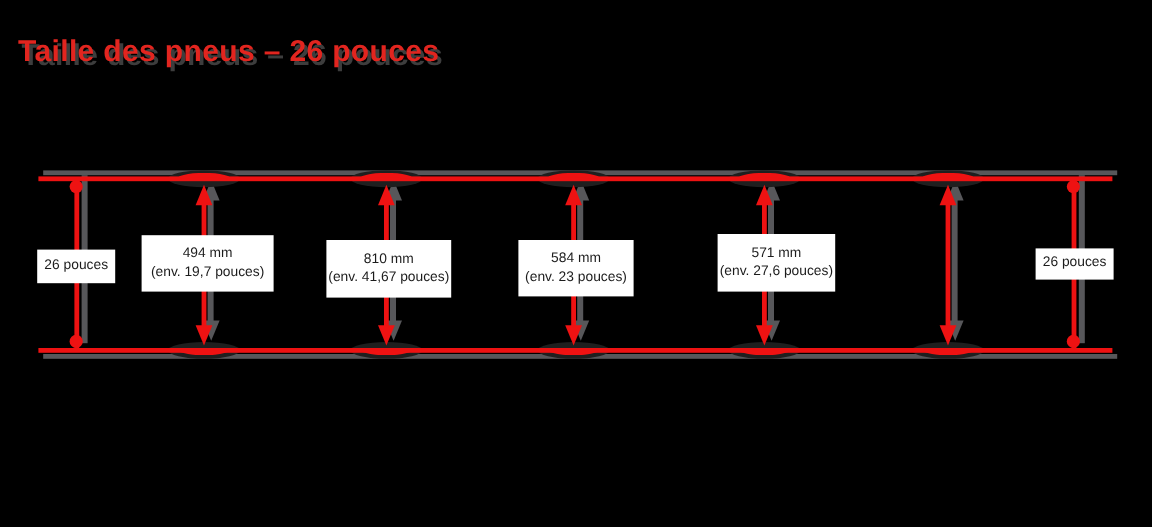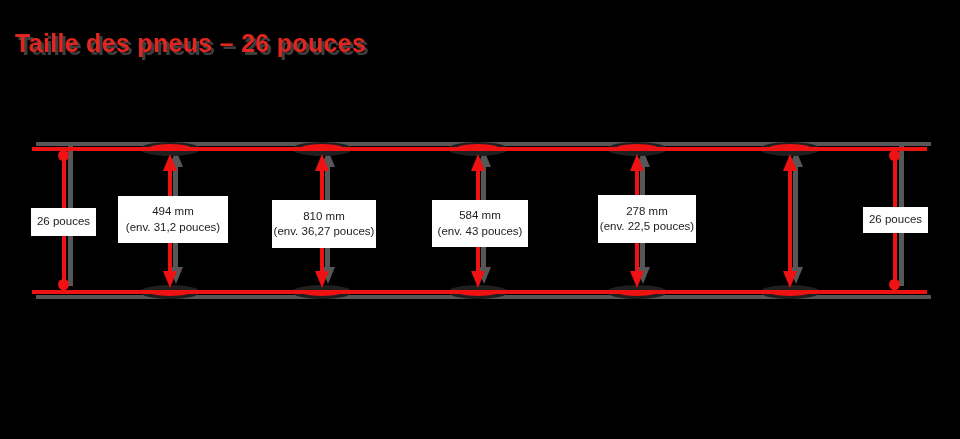--- a/index.html
+++ b/index.html
@@ -88,36 +88,36 @@
   <div class="vline" id="gauge-right"></div>
   <div class="dot" id="dot-rt"></div>
   <div class="dot" id="dot-rb"></div>
 
   <div class="lb" id="lb1">
     <span>26 pouces</span>
   </div>
 
   <div class="lb" id="lb2">
     <span>494 mm</span>
-    <span>(env. 31,2 pouces)</span>
+    <span>(env. 19,7 pouces)</span>
   </div>
 
   <div class="lb" id="lb3">
     <span>810 mm</span>
-    <span>(env. 36,27 pouces)</span>
+    <span>(env. 41,67 pouces)</span>
   </div>
 
   <div class="lb" id="lb4">
     <span>584 mm</span>
-    <span>(env. 43 pouces)</span>
+    <span>(env. 23 pouces)</span>
   </div>
 
   <div class="lb" id="lb5">
-    <span>278 mm</span>
-    <span>(env. 22,5 pouces)</span>
+    <span>571 mm</span>
+    <span>(env. 27,6 pouces)</span>
   </div>
 
 
   <div class="lb" id="lb7">
     <span>26 pouces</span>
   </div>
 <div class="crescent" style="left: 140px; top: 142px;"></div>
     <div class="crescent" style="left: 140px; top: 285px;"></div>
     <div class="bump bump-top" style="left: 146px; top: 144px;"></div>
     <div class="bump bump-bottom" style="left: 146px; top: 284px;"></div>

